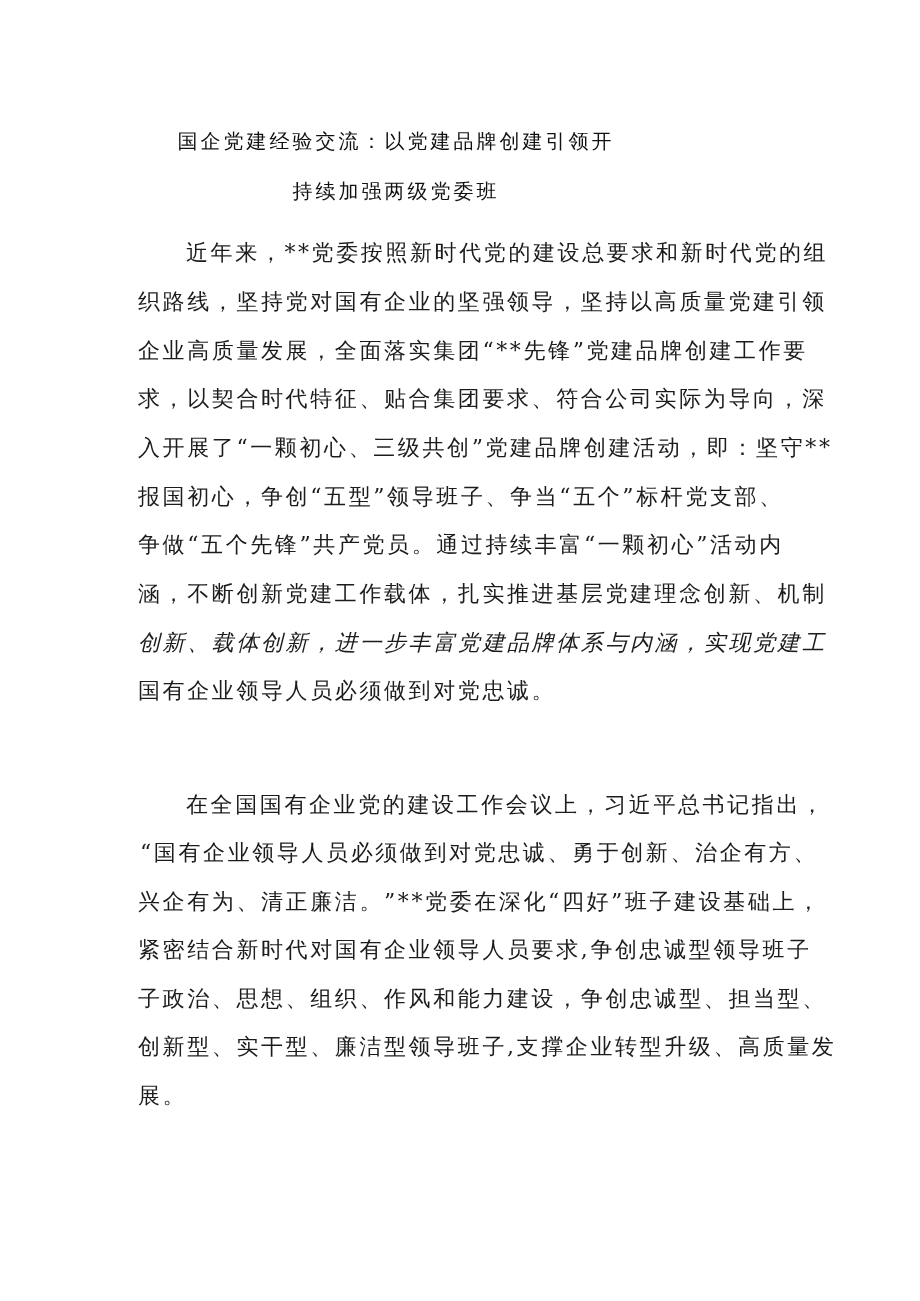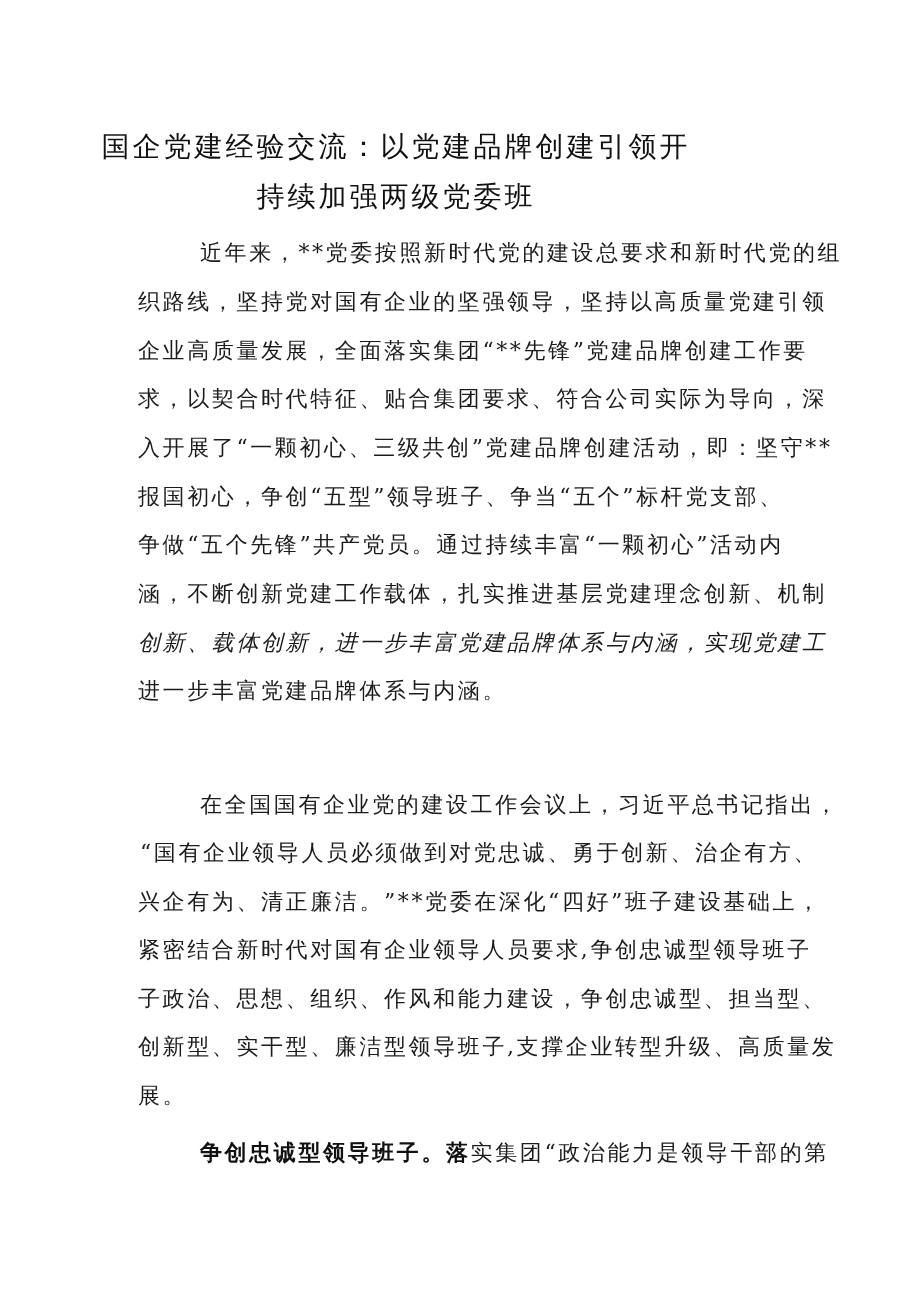--- a/index.html
+++ b/index.html
@@ -4,28 +4,28 @@
   <style>
     html, body { margin: 0; padding: 0; background: #ffffff; }
     body {
       width: 920px; height: 1301px; position: relative; overflow: hidden;
       font-family: "DejaVu Serif", "Liberation Serif", serif;
       color: #1a1a1a;
     }
     .page { position: absolute; left: 0; top: 0; width: 920px; height: 1301px; }
     .title-line {
       position: absolute; left: 0; width: 792px; text-align: center;
-      font-size: 28px; letter-spacing: 3px; color: #111;
+      font-size: 20px; letter-spacing: 3px; color: #111;
     }
     .line {
       position: absolute; left: 138px; width: 656px;
       font-size: 22px; letter-spacing: 2.6px; white-space: nowrap; color: #1c1c1c;
       line-height: 30px;
     }
-    .line.indent { left: 200px; }
+    .line.indent { left: 186px; }
     .heading {
       position: absolute; left: 186px; font-size: 22px; font-weight: bold;
       letter-spacing: 2px; white-space: nowrap; color: #111; line-height: 30px;
       font-family: "DejaVu Sans", "Liberation Sans", sans-serif;
     }
     .bold { font-weight: bold; font-family: "DejaVu Sans", "Liberation Sans", sans-serif; color: #111; }
   </style>
 </head>
 <body>
 
@@ -36,30 +36,27 @@
   <div>
     <div class="line indent" style="top:238px;">近年来，**党委按照新时代党的建设总要求和新时代党的组</div>
     <div class="line" style="top:287px;">织路线，坚持党对国有企业的坚强领导，坚持以高质量党建引领</div>
     <div class="line" style="top:336px;">企业高质量发展，全面落实集团“**先锋”党建品牌创建工作要</div>
     <div class="line" style="top:384px;">求，以契合时代特征、贴合集团要求、符合公司实际为导向，深</div>
     <div class="line" style="top:433px;">入开展了“一颗初心、三级共创”党建品牌创建活动，即：坚守**</div>
     <div class="line" style="top:482px;">报国初心，争创“五型”领导班子、争当“五个”标杆党支部、</div>
     <div class="line" style="top:530px;">争做“五个先锋”共产党员。通过持续丰富“一颗初心”活动内</div>
     <div class="line" style="top:579px;">涵，不断创新党建工作载体，扎实推进基层党建理念创新、机制</div>
     <div class="line" style="top:628px;font-style:italic;">创新、载体创新，进一步丰富党建品牌体系与内涵，实现党建工</div>
-    <div class="line" style="top:676px;">进一步丰富党建品牌体系与内涵。</div>
+    <div class="line" style="top:676px;">国有企业领导人员必须做到对党忠诚。</div>
   </div>
 
 
   <div>
     <div class="line indent" style="top:790px;">在全国国有企业党的建设工作会议上，习近平总书记指出，</div>
     <div class="line" style="top:838px; left:140px;">“国有企业领导人员必须做到对党忠诚、勇于创新、治企有方、</div>
     <div class="line" style="top:887px;">兴企有为、清正廉洁。”**党委在深化“四好”班子建设基础上，</div>
     <div class="line" style="top:935px;">紧密结合新时代对国有企业领导人员要求,争创忠诚型领导班子</div>
     <div class="line" style="top:984px;">子政治、思想、组织、作风和能力建设，争创忠诚型、担当型、</div>
     <div class="line" style="top:1032px;">创新型、实干型、廉洁型领导班子,支撑企业转型升级、高质量发</div>
     <div class="line" style="top:1081px;">展。</div>
   </div>
 
-  <div class="line indent" style="top:1138px;">
-    <span class="bold">争创忠诚型领导班子。落</span><span>实集团“政治能力是领导干部的第</span>
-  </div>
 </div>
 
 </body></html>

